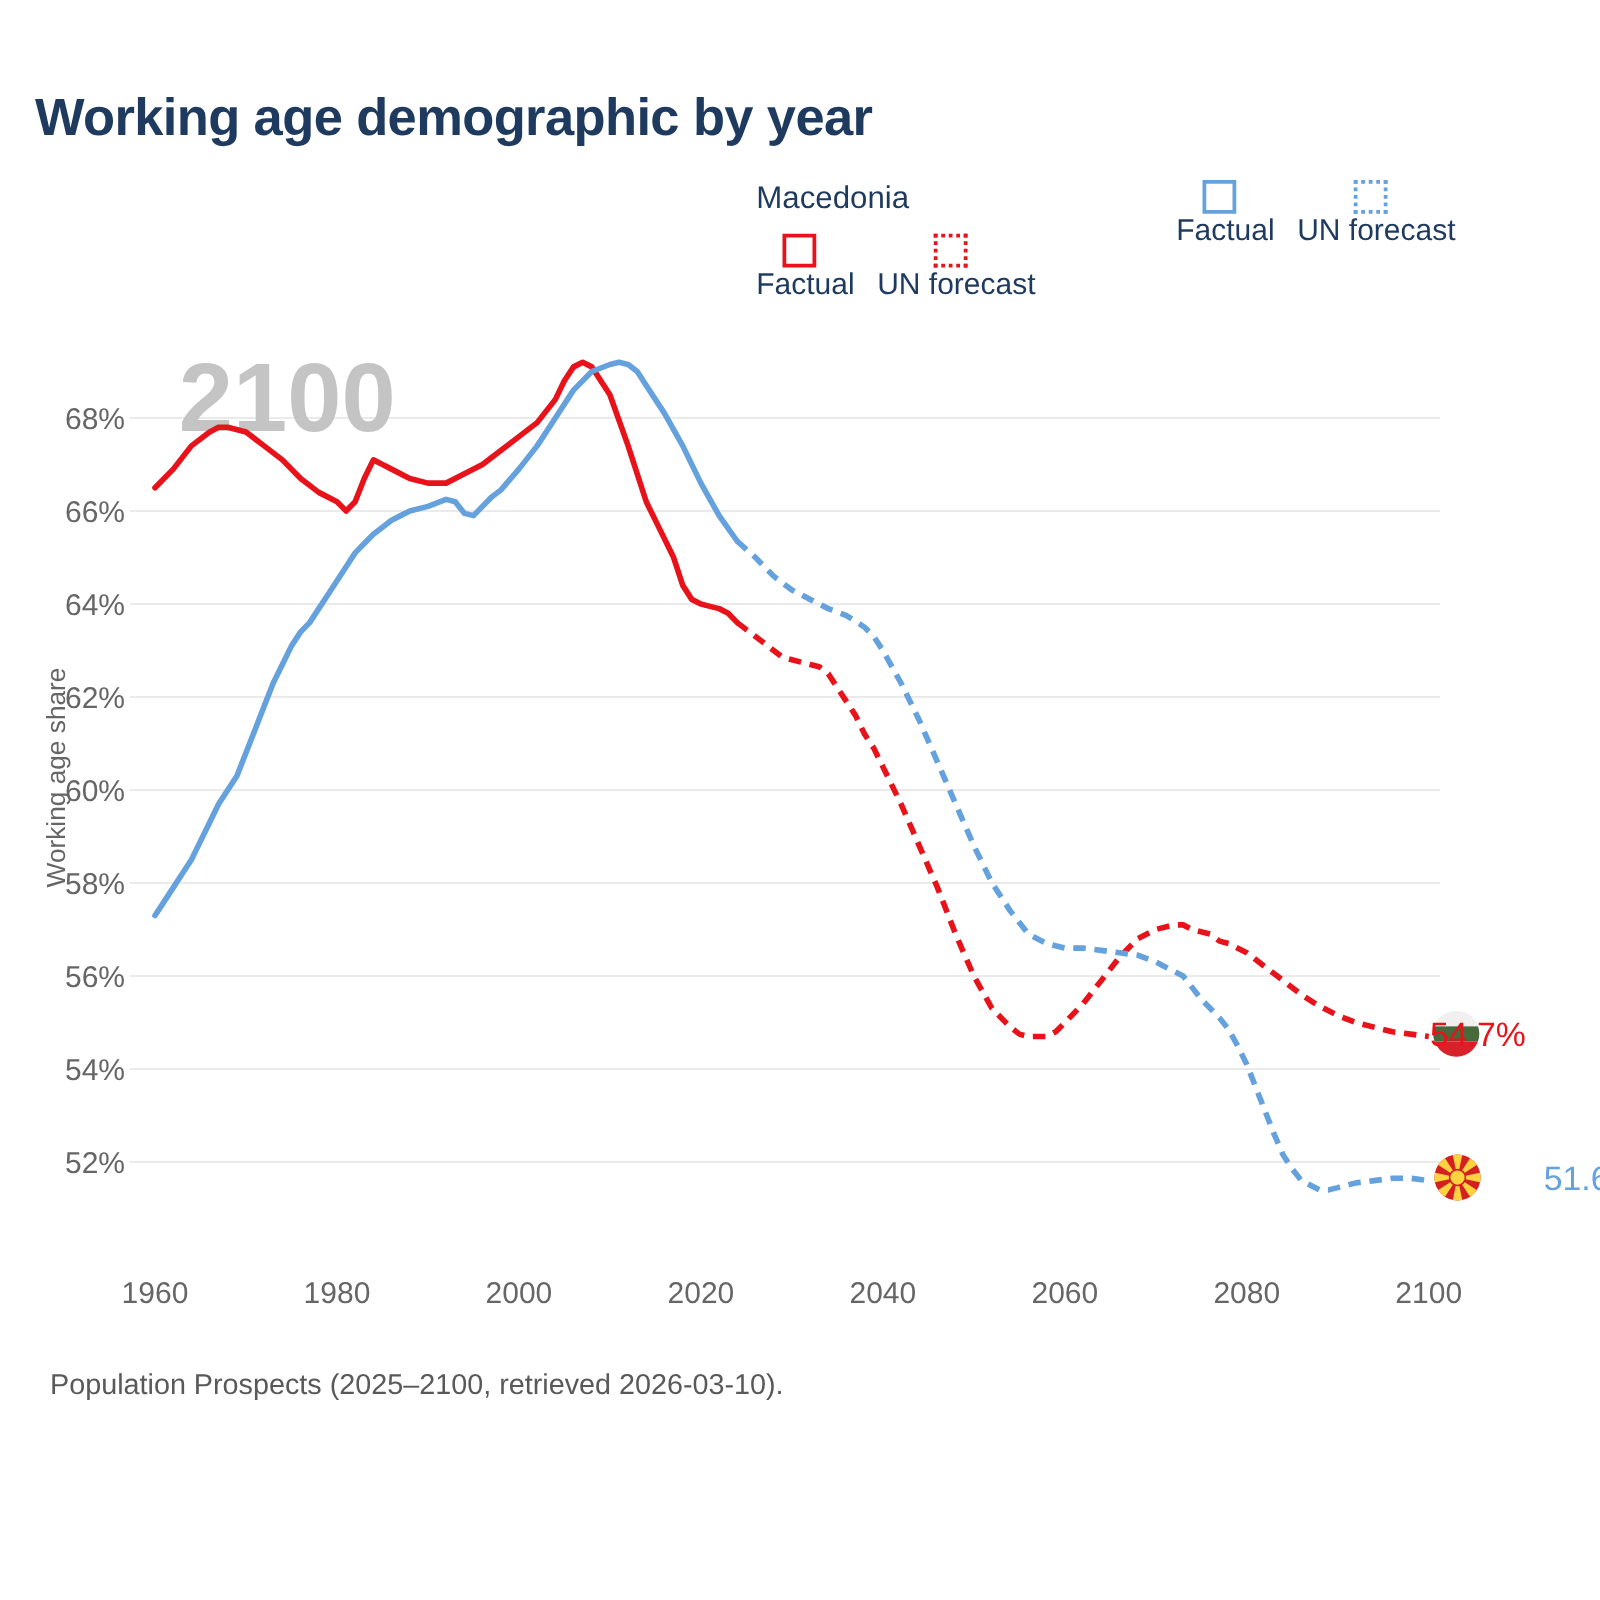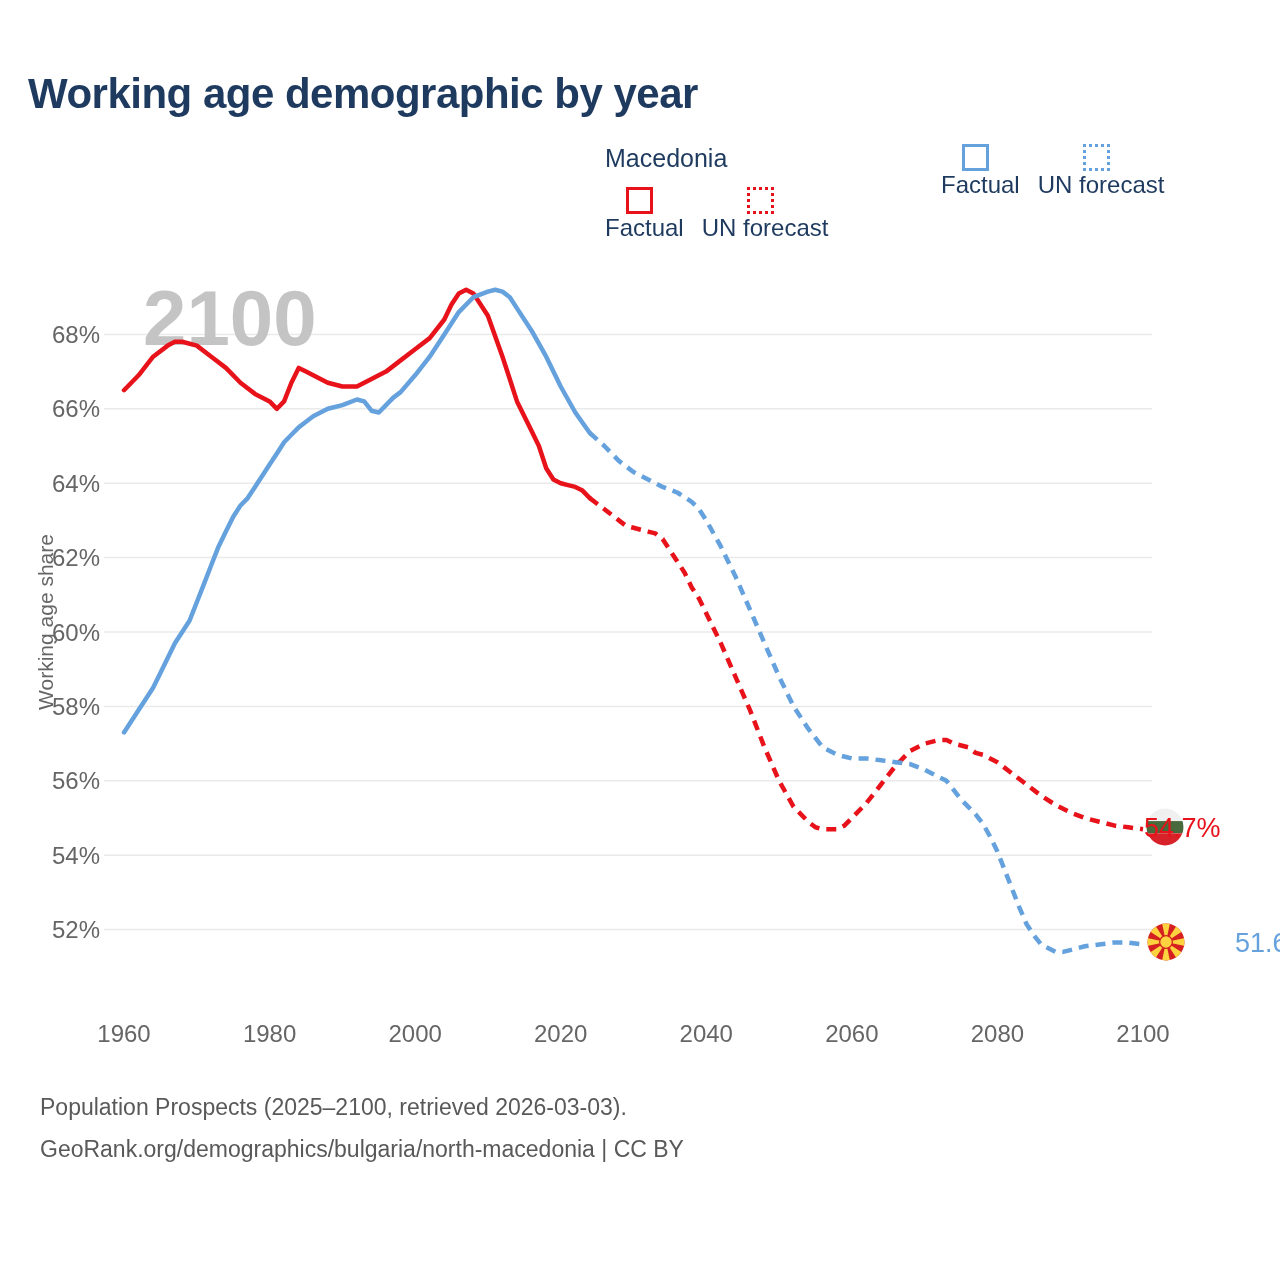--- a/index.html
+++ b/index.html
@@ -146,17 +146,16 @@
         <polygon points="18,18 14,-1 22,-1" transform="rotate(225 18 18)"></polygon>
         <polygon points="18,18 14,-1 22,-1" transform="rotate(270 18 18)"></polygon>
         <polygon points="18,18 14,-1 22,-1" transform="rotate(315 18 18)"></polygon>
         <circle cx="18" cy="18" r="6" stroke="#d42020" stroke-width="1.2"></circle>
       </g>
     </g>
   </svg>
   <div class="end-label mk">51.6%</div>
 
   <div class="footer">
-    <div>Population Prospects (2025–2100, retrieved 2026-03-03).</div>
-    <div>GeoRank.org/demographics/bulgaria/north-macedonia | CC BY</div>
+    <div>Population Prospects (2025–2100, retrieved 2026-03-10).</div>
   </div>
 
 </div>
 
 </body></html>

